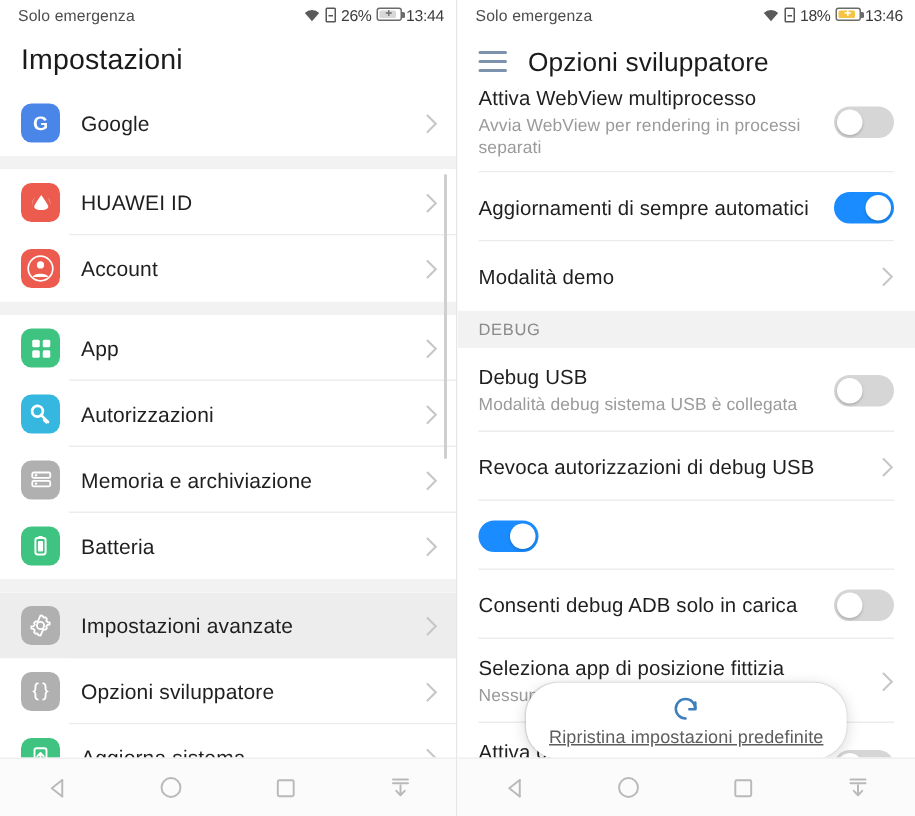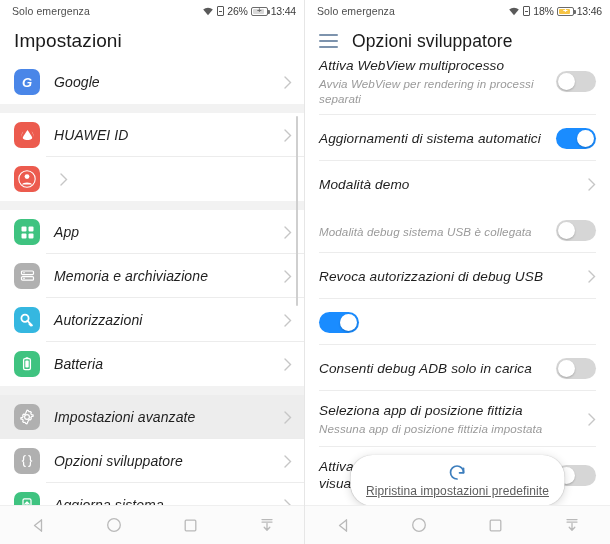--- a/index.html
+++ b/index.html
@@ -13,21 +13,21 @@
   .panel { position:relative; width:305px; height:544px; background:#fff; overflow:hidden; }
   .panel.left { border-right:1px solid #e6e6e6; }
 
   
   .statusbar {
     height:22px; display:flex; align-items:center;
     padding:0 8px 0 12px; font-size:10.5px; color:#4d4d4d;
     background:#fff;
   }
   .sb-left { flex:1; letter-spacing:.1px; }
-  .sb-right { display:flex; align-items:center; gap:3px; }
+  .sb-right { display:flex; gap:3px; }
   .sb-right .pct { font-size:10.5px; color:#3c3c3c; letter-spacing:-.2px; }
   .sb-right .time { font-size:10.5px; color:#3c3c3c; margin-left:0; letter-spacing:-.2px; }
   .wifi-icon { width:12px; height:10px; position:relative; display:inline-block; }
   .wifi-icon svg { display:block; }
   .sim-icon { width:7px; height:10px; border:1px solid #555; border-radius:1px; position:relative; }
   .sim-icon:after{ content:""; position:absolute; left:1px; top:4px; width:3px; height:1px; background:#555;}
   .batt {
     width:17px; height:9px; border:1px solid #6b6b6b; border-radius:2px;
     position:relative; display:flex; align-items:center; justify-content:center;
   }
@@ -45,21 +45,21 @@
   .app-header {
     height:38px; display:flex; align-items:center; padding:0 14px;
     font-size:19px; color:#1a1a1a; letter-spacing:.1px;
   }
   .app-header.right { padding-left:14px; gap:14px; font-size:17.5px; }
   .hamburger { width:19px; height:14px; display:flex; flex-direction:column;
                justify-content:space-between; flex:0 0 auto; }
   .hamburger i { display:block; height:2px; background:#7d93ad; border-radius:1px; }
 
   
-  .scroll { position:relative; height:484px; overflow:hidden;font-style:italic; }
+  .scroll { position:relative; height:484px; overflow:hidden; }
   .group { background:#fff; }
   .group-gap { height:9px; background:#f2f2f2; }
   .row {
     display:flex; align-items:center; min-height:44px; padding:0 12px 0 14px;
     background:#fff; position:relative;
   }
   .row.sel { background:#ededed; }
   .row .sep {
     position:absolute; left:46px; right:0; bottom:0; height:1px; background:#ececec;
   }
@@ -181,20 +181,21 @@
           <span class="sep"></span>
         </div>
         <div class="row nosep">
           <span class="ic" style="background:#ec5b4e">
             <svg width="18" height="18" viewBox="0 0 18 18">
               <circle cx="9" cy="9" r="8.2" fill="none" stroke="#fff" stroke-width="1.1"></circle>
               <circle cx="9" cy="6.6" r="2.4" fill="#fff"></circle>
               <path d="M3.9 14.6 C4.6 11.8 13.4 11.8 14.1 14.6 Z" fill="#fff"></path>
             </svg>
           </span>
+          <span class="label">Account</span>
           <span class="chev">
             <svg width="8" height="13" viewBox="0 0 8 13">
                 <path d="M1 1 L6.5 6.5 L1 12" stroke="#c6c6c6" stroke-width="1.4" fill="none" stroke-linecap="round"></path>
               </svg>
           </span>
         </div>
       </div>
 
       <div class="group-gap"></div>
 
@@ -210,52 +211,52 @@
           </span>
           <span class="label">App</span>
           <span class="chev">
             <svg width="8" height="13" viewBox="0 0 8 13">
                 <path d="M1 1 L6.5 6.5 L1 12" stroke="#c6c6c6" stroke-width="1.4" fill="none" stroke-linecap="round"></path>
               </svg>
           </span>
           <span class="sep"></span>
         </div>
         <div class="row">
+          <span class="ic" style="background:#35b7e0">
+            <svg width="16" height="16" viewBox="0 0 16 16">
+              <circle cx="6" cy="6.2" r="3.6" fill="none" stroke="#fff" stroke-width="1.8"></circle>
+              <path d="M8.3 8.6 L13 13.3" stroke="#fff" stroke-width="1.8" stroke-linecap="round"></path>
+              <path d="M10.4 12 L12 13.6" stroke="#fff" stroke-width="1.8" stroke-linecap="round"></path>
+            </svg>
+          </span>
+          <span class="label">Autorizzazioni</span>
+          <span class="chev">
+            <svg width="8" height="13" viewBox="0 0 8 13">
+                <path d="M1 1 L6.5 6.5 L1 12" stroke="#c6c6c6" stroke-width="1.4" fill="none" stroke-linecap="round"></path>
+              </svg>
+          </span>
+          <span class="sep"></span>
+        </div>
+        <div class="row">
           <span class="ic" style="background:#b0b0b0">
             <svg width="15" height="15" viewBox="0 0 15 15">
               <rect x="1.5" y="2" width="12" height="3.6" rx="1" fill="none" stroke="#fff" stroke-width="1.2"></rect>
               <rect x="1.5" y="7.6" width="12" height="3.6" rx="1" fill="none" stroke="#fff" stroke-width="1.2"></rect>
               <circle cx="4" cy="3.8" r=".8" fill="#fff"></circle>
               <circle cx="4" cy="9.4" r=".8" fill="#fff"></circle>
             </svg>
           </span>
           <span class="label">Memoria e archiviazione</span>
           <span class="chev">
             <svg width="8" height="13" viewBox="0 0 8 13">
                 <path d="M1 1 L6.5 6.5 L1 12" stroke="#c6c6c6" stroke-width="1.4" fill="none" stroke-linecap="round"></path>
               </svg>
           </span>
           <span class="sep"></span>
         </div>
-        <div class="row">
-          <span class="ic" style="background:#35b7e0">
-            <svg width="16" height="16" viewBox="0 0 16 16">
-              <circle cx="6" cy="6.2" r="3.6" fill="none" stroke="#fff" stroke-width="1.8"></circle>
-              <path d="M8.3 8.6 L13 13.3" stroke="#fff" stroke-width="1.8" stroke-linecap="round"></path>
-              <path d="M10.4 12 L12 13.6" stroke="#fff" stroke-width="1.8" stroke-linecap="round"></path>
-            </svg>
-          </span>
-          <span class="label">Autorizzazioni</span>
-          <span class="chev">
-            <svg width="8" height="13" viewBox="0 0 8 13">
-                <path d="M1 1 L6.5 6.5 L1 12" stroke="#c6c6c6" stroke-width="1.4" fill="none" stroke-linecap="round"></path>
-              </svg>
-          </span>
-          <span class="sep"></span>
-        </div>
         <div class="row nosep">
           <span class="ic" style="background:#3fc380">
             <svg width="14" height="16" viewBox="0 0 14 16">
               <rect x="3.6" y="2.6" width="6.8" height="11" rx="1.4" fill="none" stroke="#fff" stroke-width="1.3"></rect>
               <rect x="5.5" y="1.3" width="3" height="1.6" rx=".6" fill="#fff"></rect>
               <rect x="5.3" y="4.6" width="3.4" height="7" rx=".8" fill="#fff"></rect>
             </svg>
           </span>
           <span class="label">Batteria</span>
           <span class="chev">
@@ -397,42 +398,44 @@
           <div class="rsub">Avvia WebView per rendering in processi separati</div>
         </div>
         <span class="toggle">
             <span class="knob"></span>
           </span>
         <span class="sep"></span>
       </div>
 
       <div class="rrow">
         <div class="rtext">
-          <div class="rtitle">Aggiornamenti di sistema automatici</div>
+          <div class="rtitle">Aggiornamenti di sempre automatici</div>
         </div>
         <span class="toggle on">
             <span class="knob"></span>
           </span>
         <span class="sep"></span>
       </div>
 
       <div class="rrow nosep">
         <div class="rtext">
           <div class="rtitle">Modalità demo</div>
         </div>
         <span class="chev">
           <svg width="8" height="13" viewBox="0 0 8 13">
               <path d="M1 1 L6.5 6.5 L1 12" stroke="#c6c6c6" stroke-width="1.4" fill="none" stroke-linecap="round"></path>
             </svg>
         </span>
       </div>
 
-
-      <div class="rrow">
-        <div class="rtext">
+      <div class="section-head">DEBUG</div>
+
+      <div class="rrow">
+        <div class="rtext">
+          <div class="rtitle">Debug USB</div>
           <div class="rsub">Modalità debug sistema USB è collegata</div>
         </div>
         <span class="toggle">
             <span class="knob"></span>
           </span>
         <span class="sep"></span>
       </div>
 
       <div class="rrow">
         <div class="rtext">

